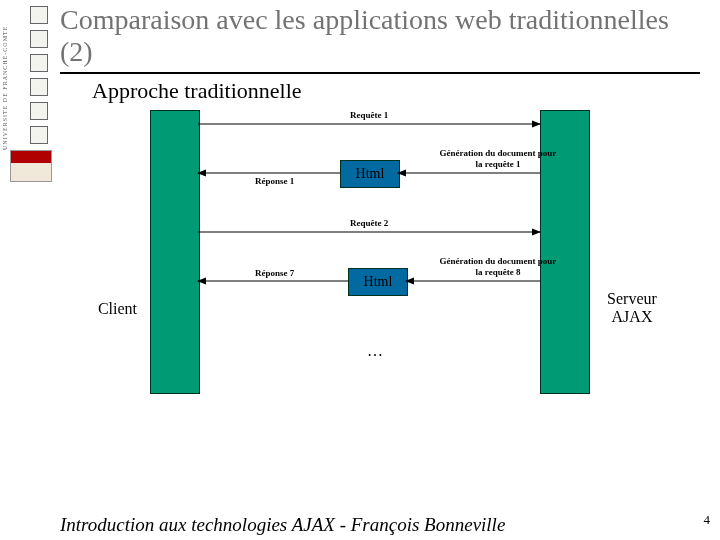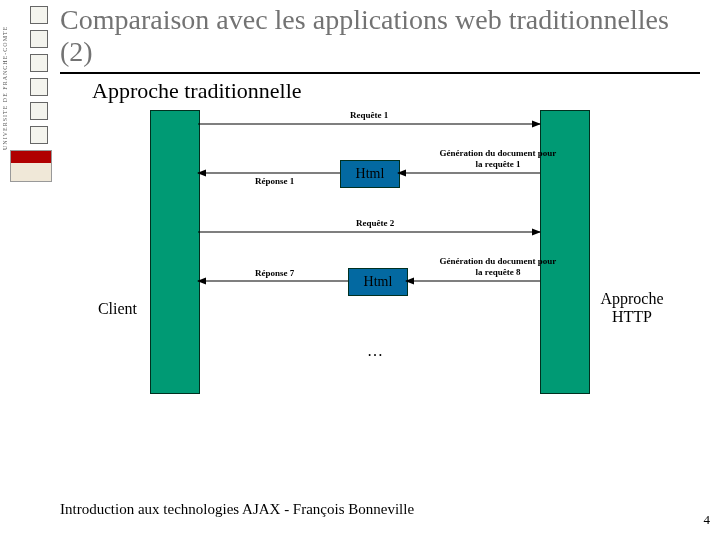--- a/index.html
+++ b/index.html
@@ -68,22 +68,23 @@
     line-height: 26px;
   }
   .dots {
     position: absolute;
     font-size: 16px;
     text-align: center;
   }
   .footer {
     position: absolute;
     left: 60px;
-    bottom: 22px;
-    font-size: 15px;
+    bottom: 4px;
+    font-size: 19px;
+    font-style: italic;
   }
   .page-num {
     position: absolute;
     right: 10px;
     bottom: 12px;
     font-size: 13px;
   }
   
   .logo-sq {
     position: absolute;
@@ -140,32 +141,32 @@
 <div class="title">Comparaison avec les applications web traditionnelles (2)</div>
 <div class="title-underline"></div>
 <div class="subtitle">Approche traditionnelle</div>
 
 <div class="diagram">
 
   <div class="client-box" style="left:90px; top:0; width:48px; height:282px;"></div>
   <div class="client-label" style="left:30px; top:190px; width:55px;font-family:Liberation Serif, serif;">Client</div>
 
   <div class="server-box" style="left:480px; top:0; width:48px; height:282px;"></div>
-  <div class="server-label" style="left:532px; top:180px; width:80px;">Approche HTTP</div>
+  <div class="server-label" style="left:532px; top:180px; width:80px;">Serveur AJAX</div>
 
   <div class="html-box" style="left:280px; top:50px; width:58px; height:26px;">Html</div>
   <div class="html-box" style="left:288px; top:158px; width:58px; height:26px;">Html</div>
 
   <div class="dots" style="left:300px; top:232px; width:30px;">…</div>
 
   <div class="arrow-label" style="left:290px; top:0px;">Requête 1</div>
   <div class="arrow-label" style="left:195px; top:66px;">Réponse 1</div>
   <div class="gen-label" style="left:378px; top:38px;">Génération du document pour la requête 1</div>
 
-  <div class="arrow-label" style="left:296px; top:108px;text-align:right;">Requête 2</div>
+  <div class="arrow-label" style="left:290px; top:108px;text-align:right;">Requête 2</div>
   <div class="arrow-label" style="left:195px; top:158px;">Réponse 7</div>
   <div class="gen-label" style="left:378px; top:146px;">Génération du document pour la requête 8</div>
 
   <svg width="640" height="310">
     <defs>
       <marker id="ah" markerWidth="8" markerHeight="8" refX="7" refY="3" orient="auto">
         <path d="M0,0 L8,3 L0,6 Z" fill="#000"></path>
       </marker>
     </defs>
 

